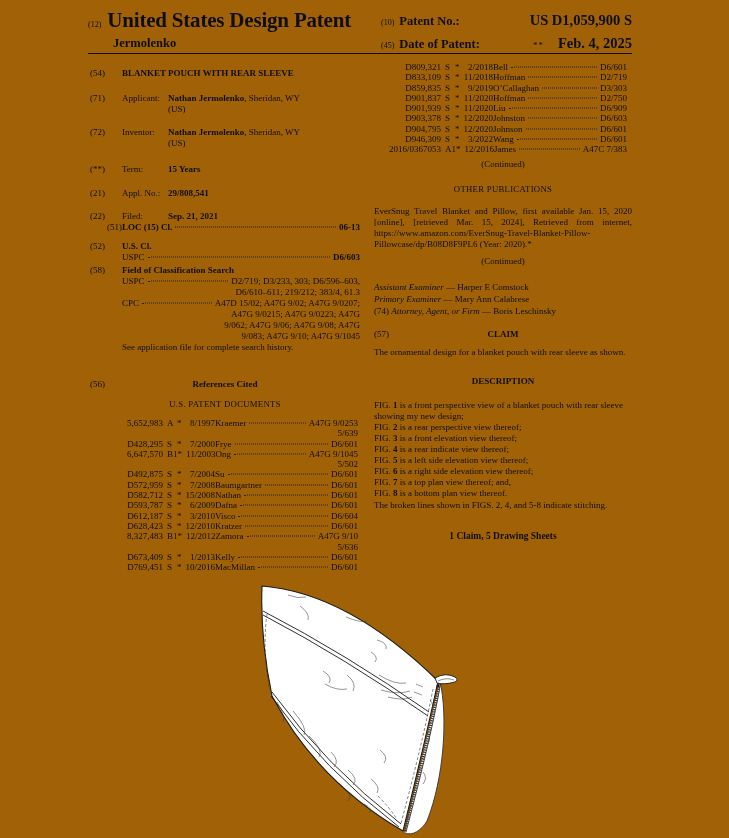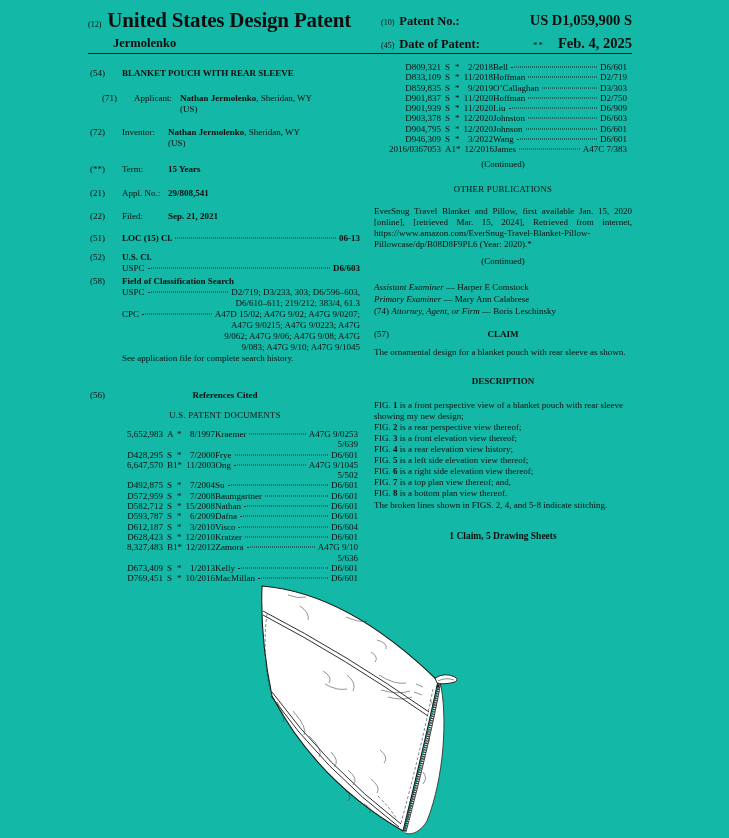--- a/index.html
+++ b/index.html
@@ -1,16 +1,16 @@
 <!DOCTYPE html>
 <html><head>
 <meta charset="utf-8">
 <style>
   html,body{margin:0;padding:0;background:#e8e8e8;}
-  .page{position:relative;width:729px;height:838px;background:#14b8a6;overflow:hidden;
+  .page{position:relative;width:729px;height:838px;background:#a16207;overflow:hidden;
         font-family:"Liberation Serif", serif;color:#0e0e0e;}
   
   .hdr-left{position:absolute;left:88px;top:8px;width:292px;}
   .hdr-line1{display:flex;align-items:baseline;}
   .tagnum{font-size:8px;white-space:nowrap;}
   .doc-title{font-size:21px;font-weight:bold;letter-spacing:-0.2px;margin-left:6px;white-space:nowrap;}
   .hdr-surname{font-size:12.5px;font-weight:bold;margin:3px 0 0 25px;}
   .hdr-right{position:absolute;left:381px;top:12px;width:251px;font-size:12px;}
   .hr-row{display:flex;align-items:baseline;margin-bottom:6px;}
   .hr-label{font-weight:bold;font-size:12.5px;margin-left:5px;white-space:nowrap;}
@@ -82,21 +82,21 @@
 
   <div class="hdr-rule"></div>
 
   <div class="col col-left">
 
     <div class="lrow">
       <span class="tag">(54)</span>
       <span class="val"><b>BLANKET POUCH WITH REAR SLEEVE</b></span>
     </div>
 
-    <div class="lrow" style="margin-top:14px;margin-left:12px;">
+    <div class="lrow" style="margin-top:14px;">
       <span class="tag">(71)</span>
       <span class="lbl">Applicant:</span>
       <span class="val">
         <b>Nathan Jermolenko</b><span>, Sheridan, WY</span>
         <div>(US)</div>
       </span>
     </div>
 
     <div class="lrow" style="margin-top:12px;">
       <span class="tag">(72)</span>
@@ -118,21 +118,21 @@
       <span class="lbl">Appl. No.:</span>
       <span class="val"><b>29/808,541</b></span>
     </div>
 
     <div class="lrow" style="margin-top:12px;">
       <span class="tag">(22)</span>
       <span class="lbl">Filed:</span>
       <span class="val"><b>Sep. 21, 2021</b></span>
     </div>
 
-    <div class="lrow" style="margin-top:11px;">
+    <div class="lrow" style="margin-top:0;text-align:right;">
       <span class="tag">(51)</span>
       <span class="flexfill">
         <b>LOC (15) Cl.</b>
         <span class="lead"></span>
         <b>06-13</b>
       </span>
     </div>
 
     <div class="lrow" style="margin-top:8px;">
       <span class="tag">(52)</span>
@@ -396,21 +396,21 @@
     </div>
 
     <div class="jtext" style="margin-top:7px;">The ornamental design for a blanket pouch with rear sleeve as shown.</div>
 
     <div class="center" style="margin-top:18px;"><b>DESCRIPTION</b></div>
 
     <div id="fig-list" style="margin-top:13px;line-height:11.1px;">
         <div class="figline"><span class="ffig">FIG.</span> <b class="fnum">1</b> <span class="ftext">is a front perspective view of a blanket pouch with rear sleeve showing my new design;</span></div>
         <div class="figline"><span class="ffig">FIG.</span> <b class="fnum">2</b> <span class="ftext">is a rear perspective view thereof;</span></div>
         <div class="figline"><span class="ffig">FIG.</span> <b class="fnum">3</b> <span class="ftext">is a front elevation view thereof;</span></div>
-        <div class="figline"><span class="ffig">FIG.</span> <b class="fnum">4</b> <span class="ftext">is a rear elevation view history;</span></div>
+        <div class="figline"><span class="ffig">FIG.</span> <b class="fnum">4</b> <span class="ftext">is a rear indicate view thereof;</span></div>
         <div class="figline"><span class="ffig">FIG.</span> <b class="fnum">5</b> <span class="ftext">is a left side elevation view thereof;</span></div>
         <div class="figline"><span class="ffig">FIG.</span> <b class="fnum">6</b> <span class="ftext">is a right side elevation view thereof;</span></div>
         <div class="figline"><span class="ffig">FIG.</span> <b class="fnum">7</b> <span class="ftext">is a top plan view thereof; and,</span></div>
         <div class="figline"><span class="ffig">FIG.</span> <b class="fnum">8</b> <span class="ftext">is a bottom plan view thereof.</span></div>
       </div>
     <div style="line-height:11.1px;">The broken lines shown in FIGS. 2, 4, and 5-8 indicate stitching.</div>
 
     <div class="center" style="margin-top:20px;"><b style="font-size:9.5px;">1 Claim, 5 Drawing Sheets</b></div>
   </div>
 

